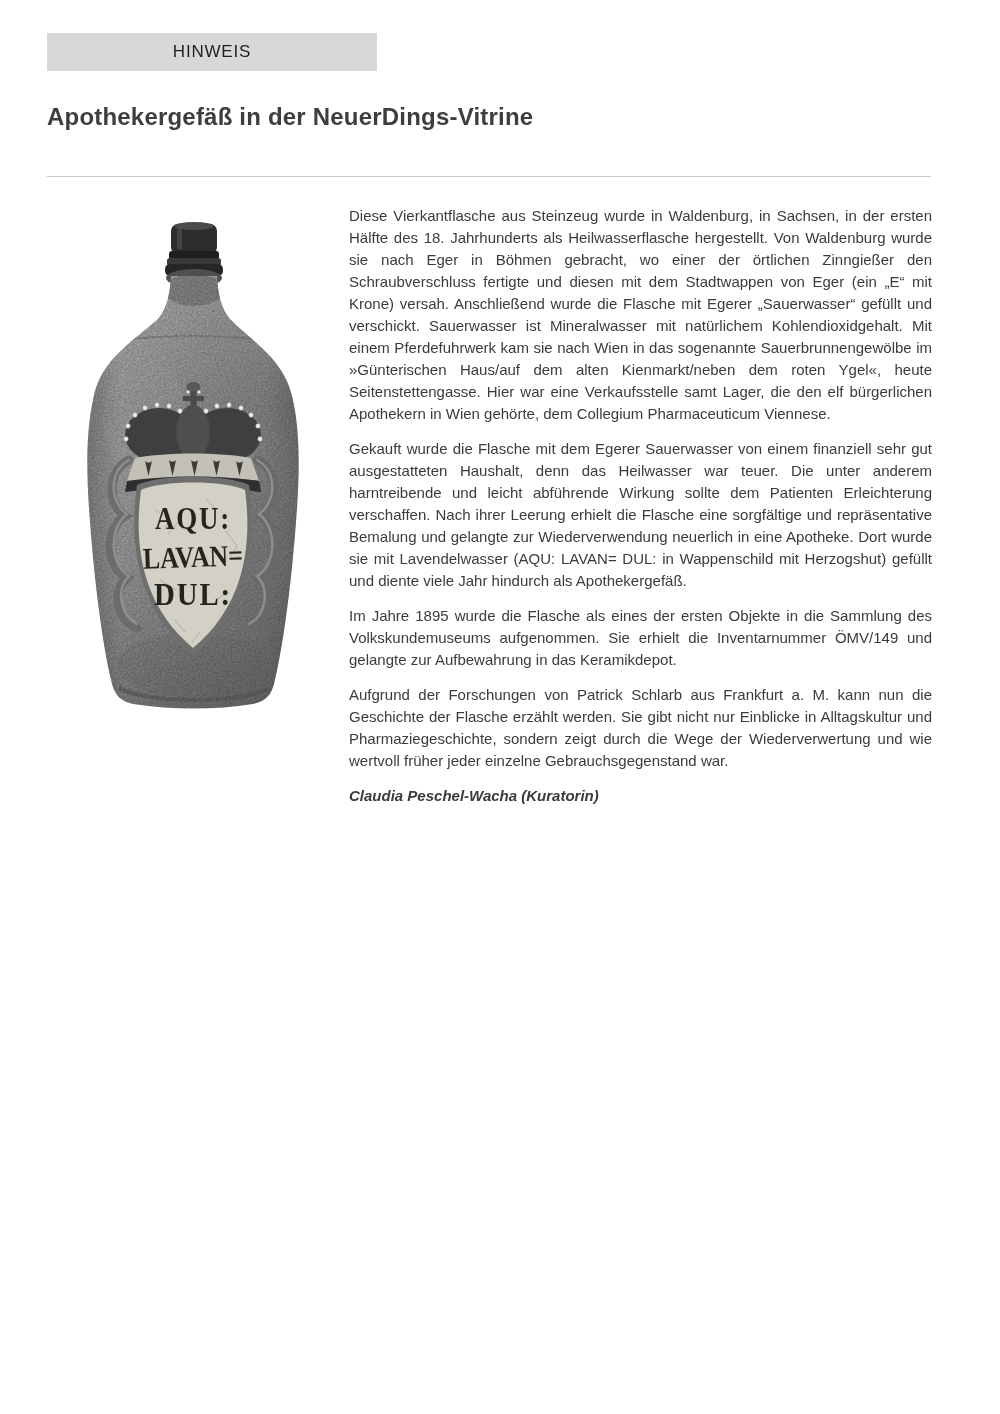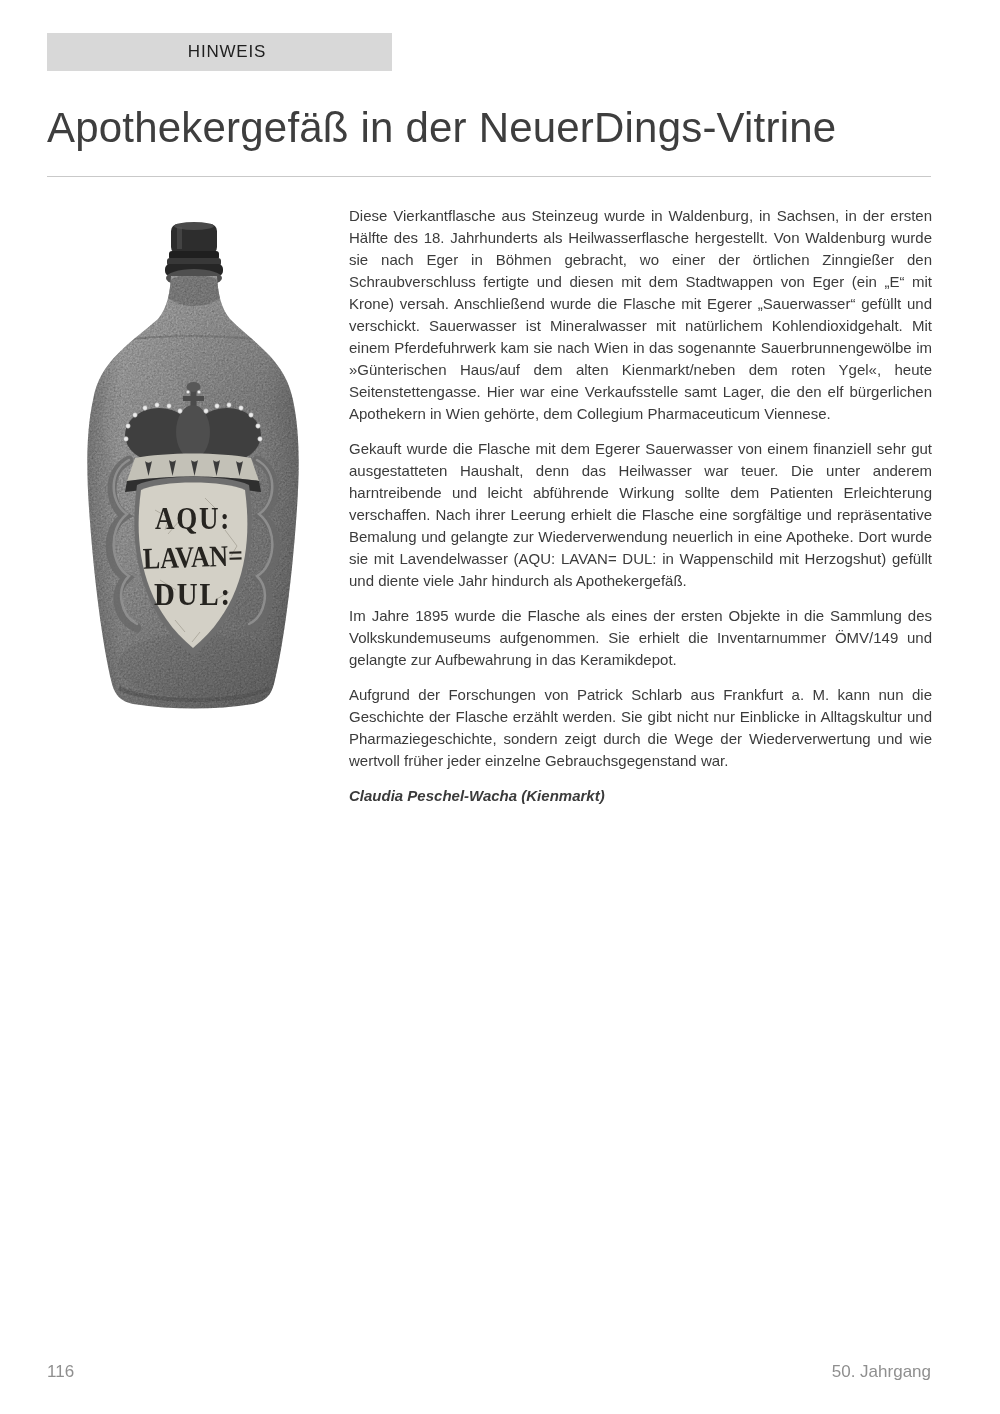--- a/index.html
+++ b/index.html
@@ -8,25 +8,25 @@
     width:1000px;height:1414px;
     background:#ffffff;
     font-family:"Liberation Sans", sans-serif;
     overflow:hidden;
   }
   .kicker{
     position:absolute;left:47px;top:33px;
     width:330px;height:38px;
     background:#d8d8d8;
     display:flex;align-items:center;justify-content:center;
-    font-size:17px;letter-spacing:.8px;color:#1f1f1f;padding-left:15px;
+    font-size:17px;letter-spacing:.8px;color:#1f1f1f;
   }
   .title{
     position:absolute;left:47px;top:102px;
-    margin:0;font-size:42px;font-weight:400;
+    margin:0;font-size:24px;font-weight:700;
     color:#3e3e3e;letter-spacing:.2px;line-height:1.25;
     white-space:nowrap;
   }
   .rule{
     position:absolute;left:47px;top:176px;
     width:884px;height:1px;background:#c9c9c9;border:0;margin:0;
   }
   .figure{
     position:absolute;left:85px;top:220px;width:218px;height:498px;
   }
@@ -170,21 +170,17 @@
         <text class="shield-text" x="108" y="385" font-size="31" text-anchor="middle" textLength="78" lengthAdjust="spacingAndGlyphs" letter-spacing="2">DUL:</text>
       </g>
     </svg>
   </div>
 
   <div class="article">
     <p>Diese Vierkantflasche aus Steinzeug wurde in Waldenburg, in Sachsen, in der ersten Hälfte des 18. Jahrhunderts als Heilwasserflasche hergestellt. Von Waldenburg wurde sie nach Eger in Böhmen gebracht, wo einer der örtlichen Zinngießer den Schraubverschluss fertigte und diesen mit dem Stadtwappen von Eger (ein „E“ mit Krone) versah. Anschließend wurde die Flasche mit Egerer „Sauerwasser“ gefüllt und verschickt. Sauerwasser ist Mineralwasser mit natürlichem Kohlendioxidgehalt. Mit einem Pferdefuhrwerk kam sie nach Wien in das sogenannte Sauerbrunnengewölbe im »Günterischen Haus/auf dem alten Kienmarkt/neben dem roten Ygel«, heute Seitenstettengasse. Hier war eine Verkaufsstelle samt Lager, die den elf bürgerlichen Apothekern in Wien gehörte, dem Collegium Pharmaceuticum Viennese.</p>
     <p>Gekauft wurde die Flasche mit dem Egerer Sauerwasser von einem finanziell sehr gut ausgestatteten Haushalt, denn das Heilwasser war teuer. Die unter anderem harntreibende und leicht abführende Wirkung sollte dem Patienten Erleichterung verschaffen. Nach ihrer Leerung erhielt die Flasche eine sorgfältige und repräsentative Bemalung und gelangte zur Wiederverwendung neuerlich in eine Apotheke. Dort wurde sie mit Lavendelwasser (AQU: LAVAN= DUL: in Wappenschild mit Herzogshut) gefüllt und diente viele Jahr hindurch als Apothekergefäß.</p>
     <p>Im Jahre 1895 wurde die Flasche als eines der ersten Objekte in die Sammlung des Volkskundemuseums aufgenommen. Sie erhielt die Inventarnummer ÖMV/149 und gelangte zur Aufbewahrung in das Keramikdepot.</p>
     <p>Aufgrund der Forschungen von Patrick Schlarb aus Frankfurt a. M. kann nun die Geschichte der Flasche erzählt werden. Sie gibt nicht nur Einblicke in Alltagskultur und Pharmaziegeschichte, sondern zeigt durch die Wege der Wiederverwertung und wie wertvoll früher jeder einzelne Gebrauchsgegenstand war.</p>
-    <p class="byline">Claudia Peschel-Wacha (Kienmarkt)</p>
+    <p class="byline">Claudia Peschel-Wacha (Kuratorin)</p>
   </div>
 
-  <div class="footer">
-    <span>116</span>
-    <span>50. Jahrgang</span>
-  </div>
 
 </div>
 
 </body></html>

